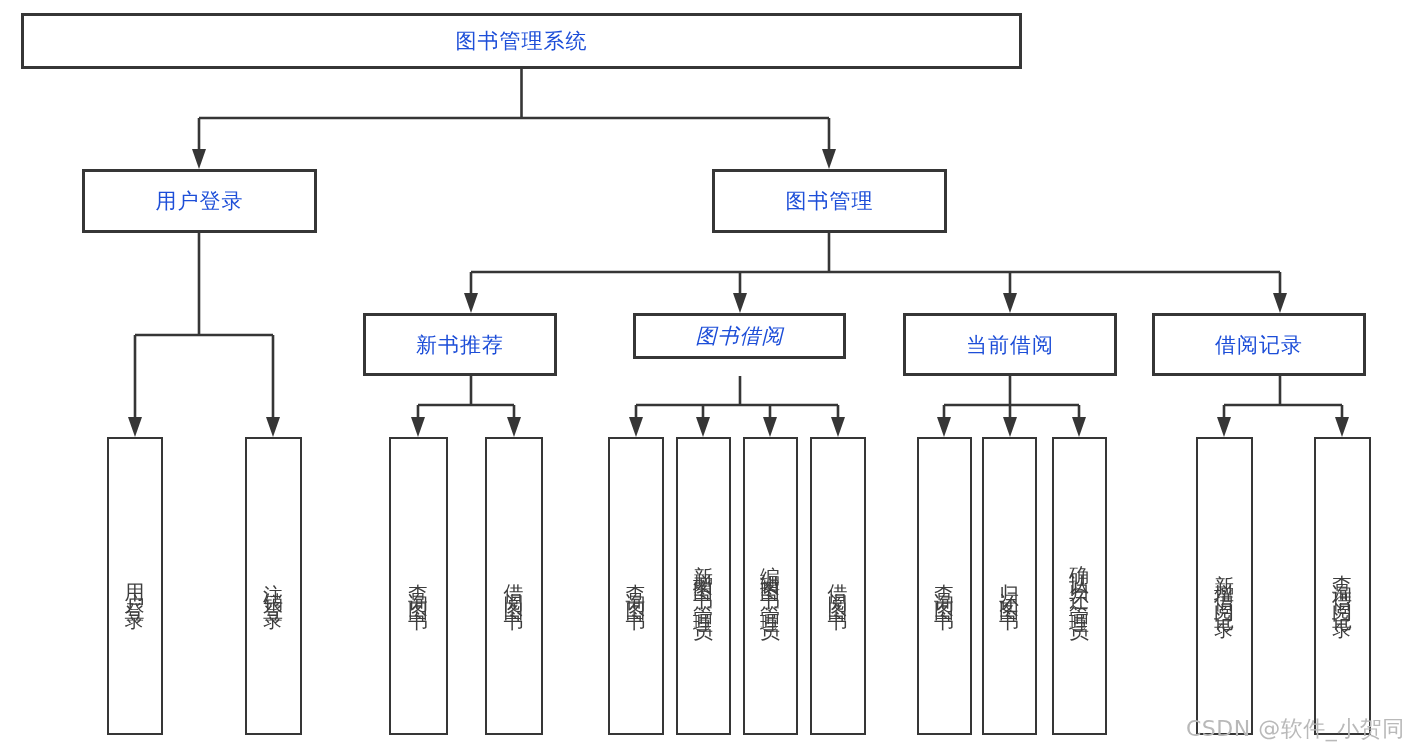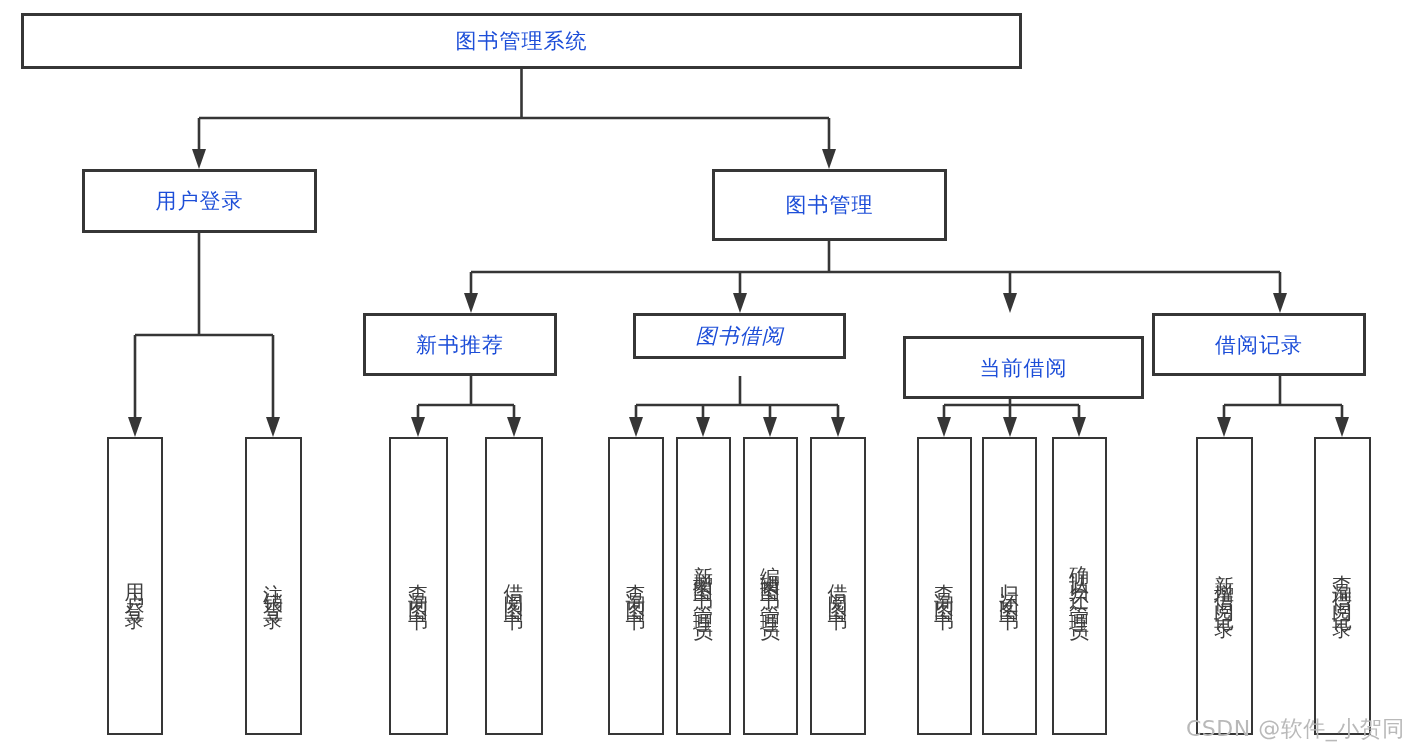--- a/index.html
+++ b/index.html
@@ -59,24 +59,24 @@
     top: 714px;
     font-size: 22px;
     color: #b9b9b9;
     white-space: nowrap;
     letter-spacing: 0.5px;
   }
 
   
   #box-root            { left: 21px;   top: 13px;  width: 1001px; height: 56px; }
   #box-user-login      { left: 82px;   top: 169px; width: 235px;  height: 64px; }
-  #box-book-mgmt       { left: 712px;  top: 169px; width: 235px;  height: 72px; }
+  #box-book-mgmt       { left: 712px;  top: 169px; width: 235px;  height: 64px; }
   #box-new-book        { left: 363px;  top: 313px; width: 194px;  height: 63px; }
   #box-book-borrow     { left: 633px;  top: 313px; width: 213px;  height: 46px; font-style: italic; }
-  #box-current-borrow  { left: 903px;  top: 313px; width: 241px;  height: 63px; margin-top: 23px; }
+  #box-current-borrow  { left: 903px;  top: 313px; width: 214px;  height: 63px; }
   #box-borrow-record   { left: 1152px; top: 313px; width: 214px;  height: 63px; }
 
   .leaf { top: 437px; height: 298px; }
   #leaf-0  { left: 107px;  width: 56px; }
   #leaf-1  { left: 245px;  width: 57px; }
   #leaf-2  { left: 389px;  width: 59px; }
   #leaf-3  { left: 485px;  width: 58px; }
   #leaf-4  { left: 608px;  width: 56px; }
   #leaf-5  { left: 676px;  width: 55px; }
   #leaf-6  { left: 743px;  width: 55px; }

